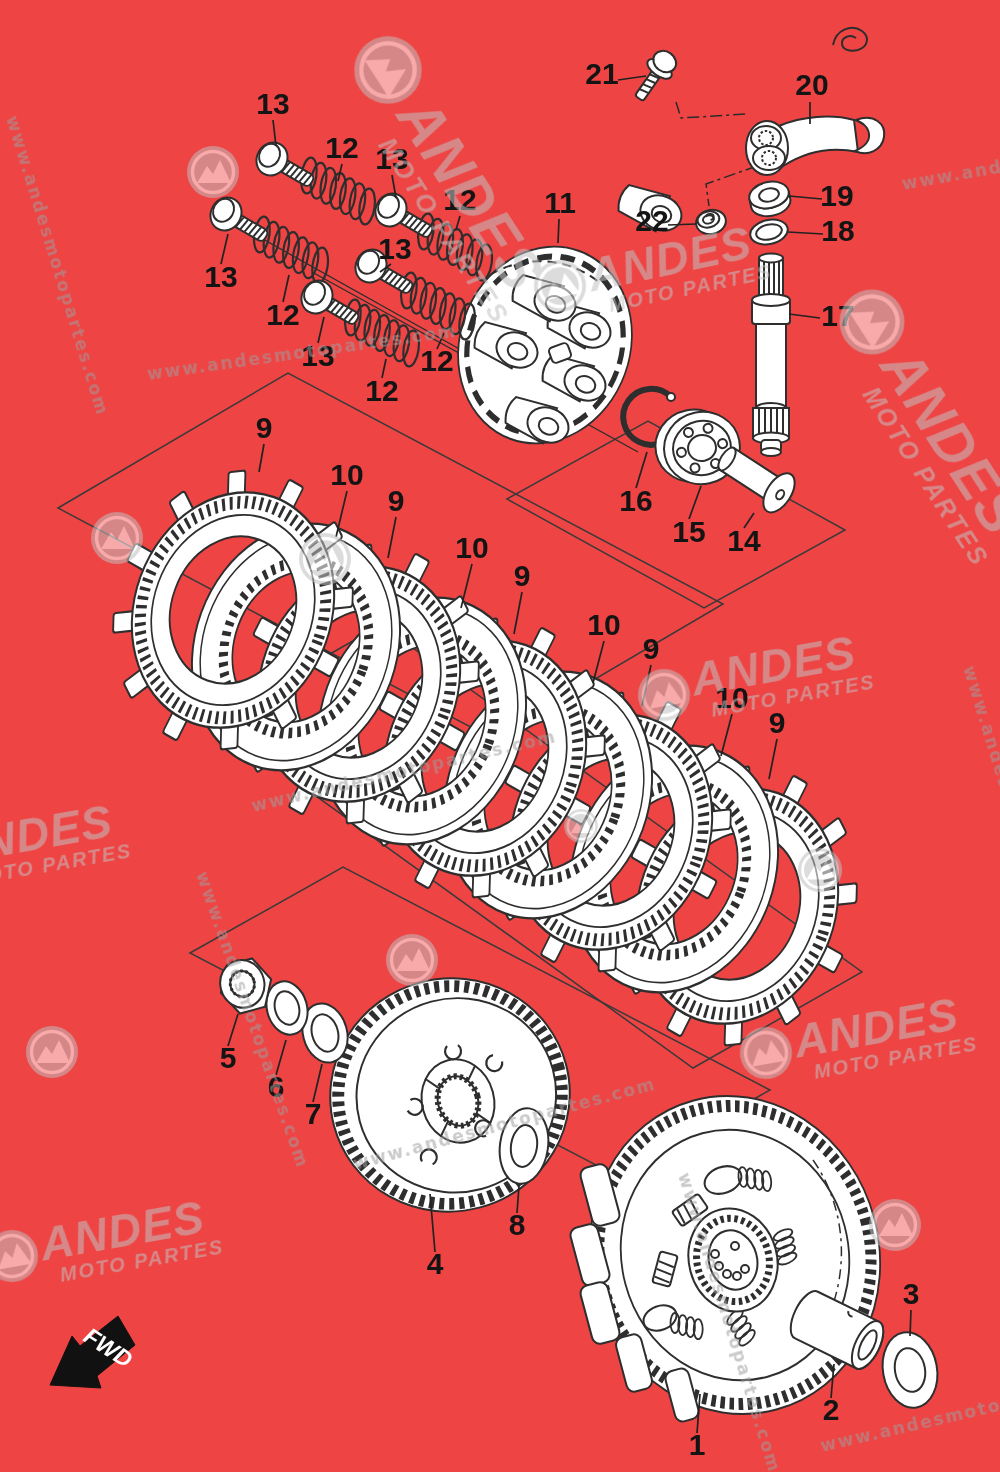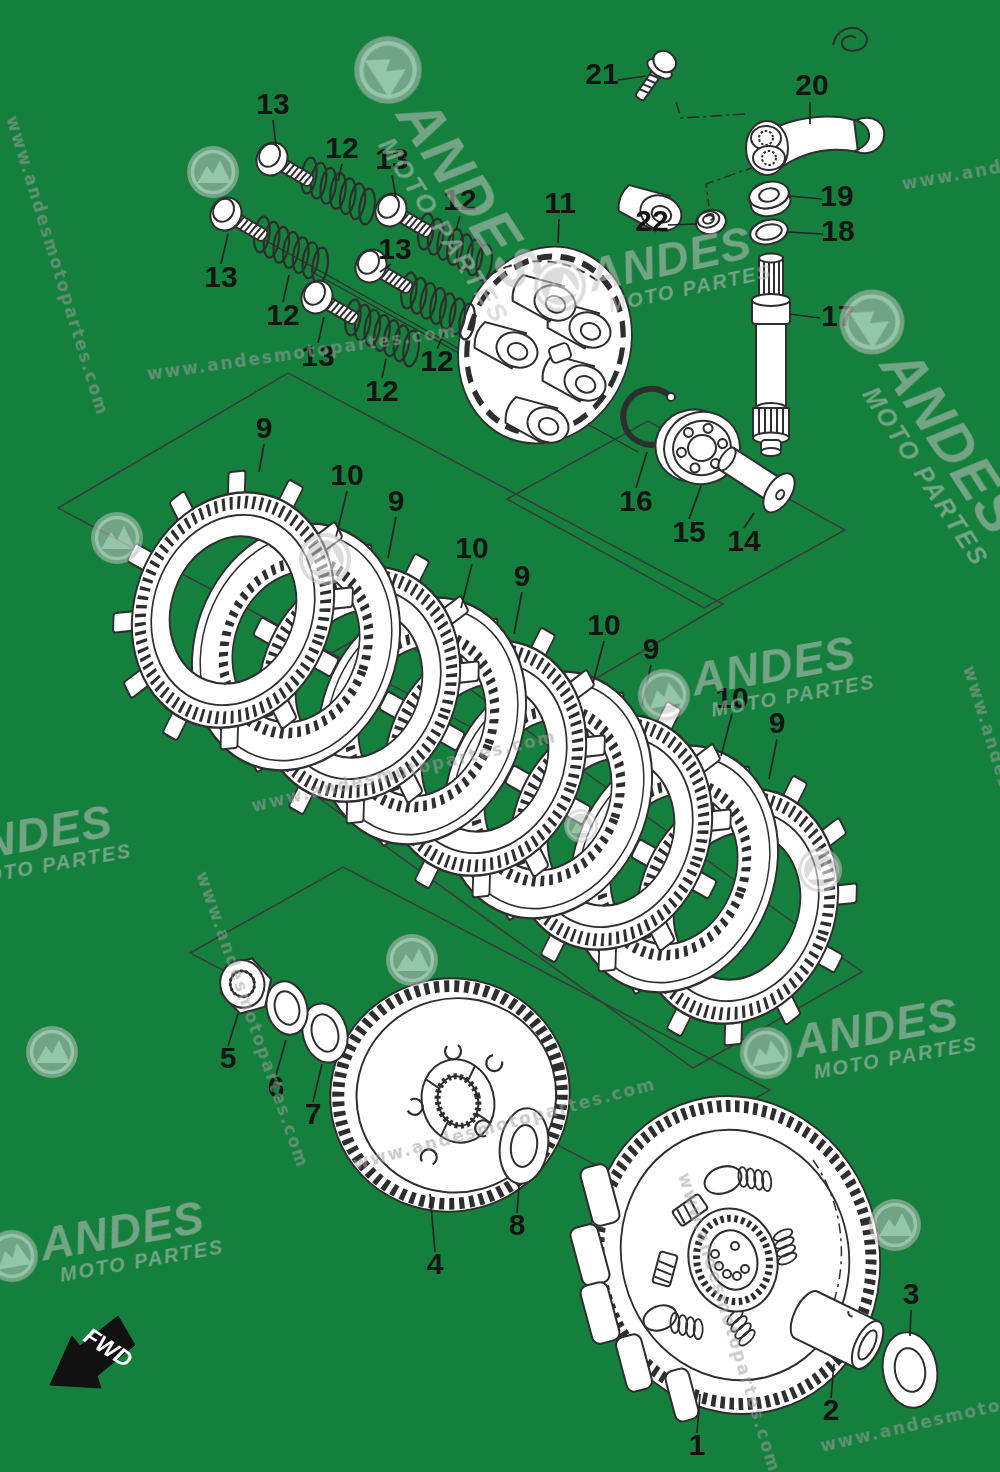--- a/index.html
+++ b/index.html
@@ -1,16 +1,16 @@
 <!DOCTYPE html>
 <html><head>
 <meta charset="utf-8">
 <style>
   html,body{margin:0;padding:0;background:#fff;}
-  .stage{width:1000px;height:1472px;position:relative;background:#15803d;overflow:hidden;}
+  .stage{width:1000px;height:1472px;position:relative;background:#ef4444;overflow:hidden;}
   svg{display:block;}
   .pt{fill:#fff;stroke:#2e2e2e;stroke-width:2;}
   .ln{fill:none;stroke:#2e2e2e;stroke-width:2;}
   .thin{fill:none;stroke:#2e2e2e;stroke-width:1.3;}
   .bx{fill:none;stroke:#3a3a3a;stroke-width:1.5;}
   .ld{stroke:#222;stroke-width:1.7;}
   .dd{fill:none;stroke:#2b2b2b;stroke-width:1.5;stroke-dasharray:12 4 3 4;}
   .lbl{font:600 30px "Liberation Sans",sans-serif;fill:#141414;text-anchor:middle;}
   .wurl{font:700 17px "DejaVu Sans",sans-serif;fill:#9f9f9f;letter-spacing:2px;}
   .bt1{font:italic 900 46px "Liberation Sans",sans-serif;fill:#c2c2c2;letter-spacing:1px;}

